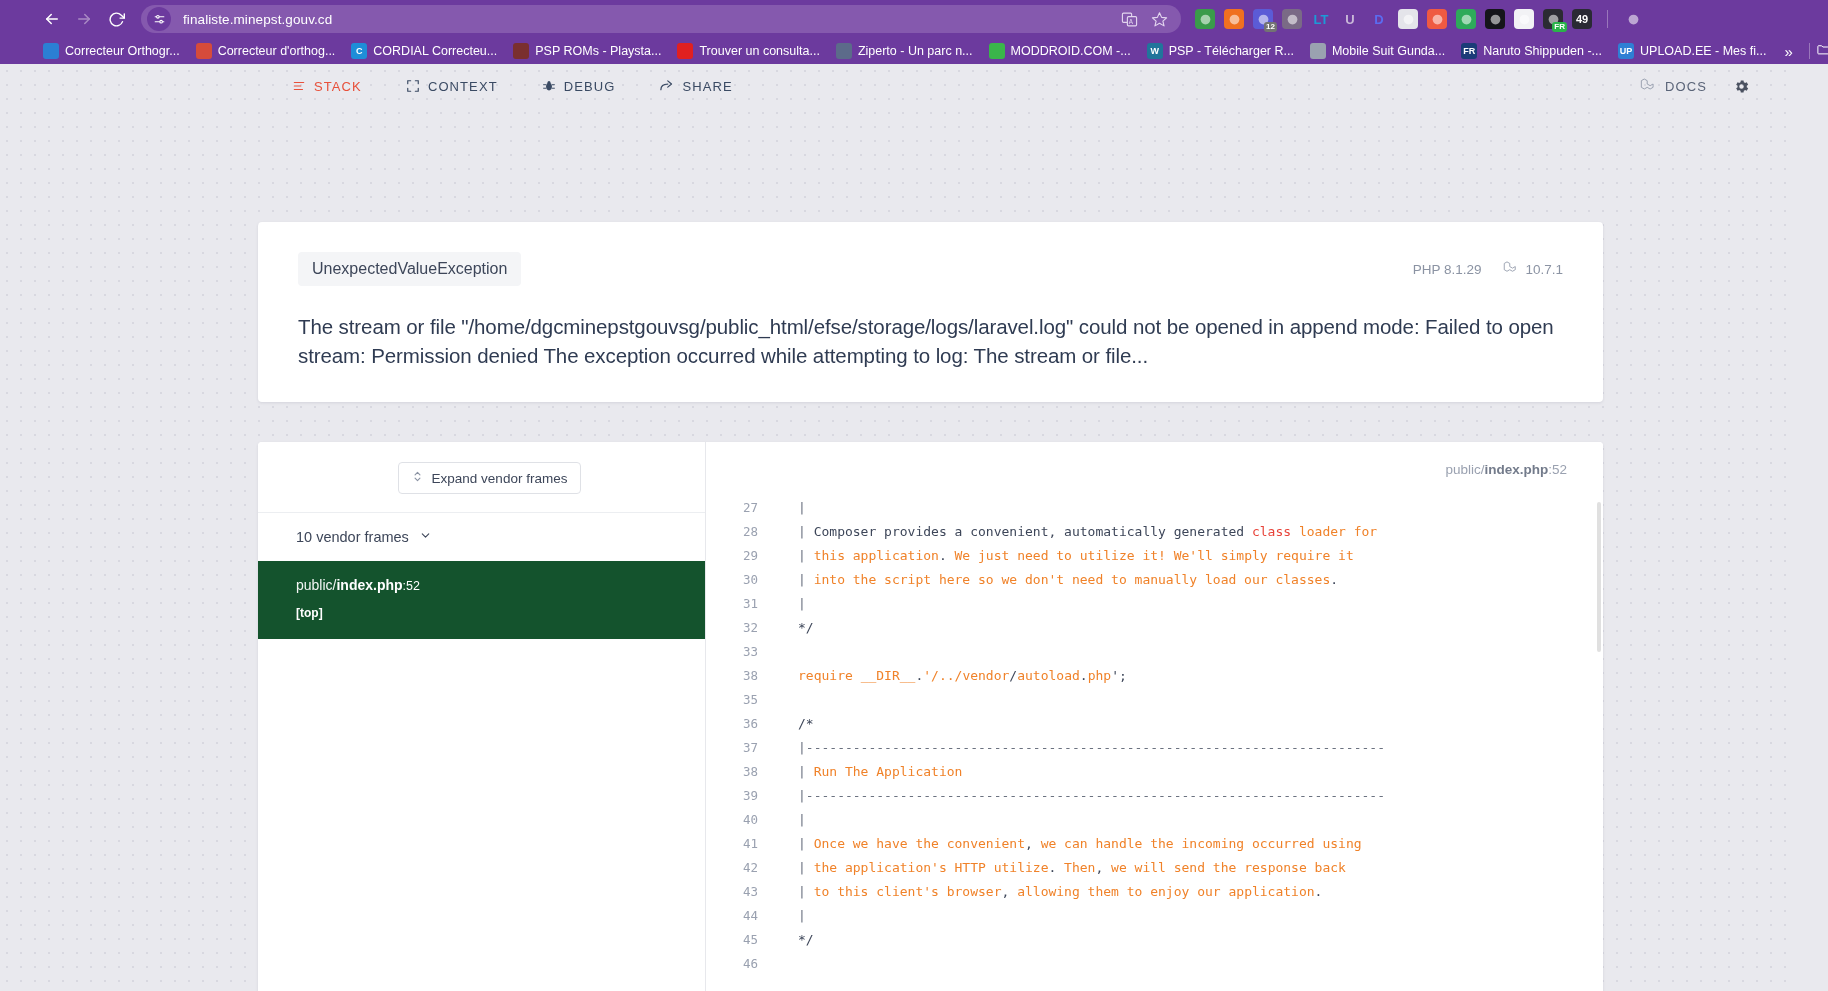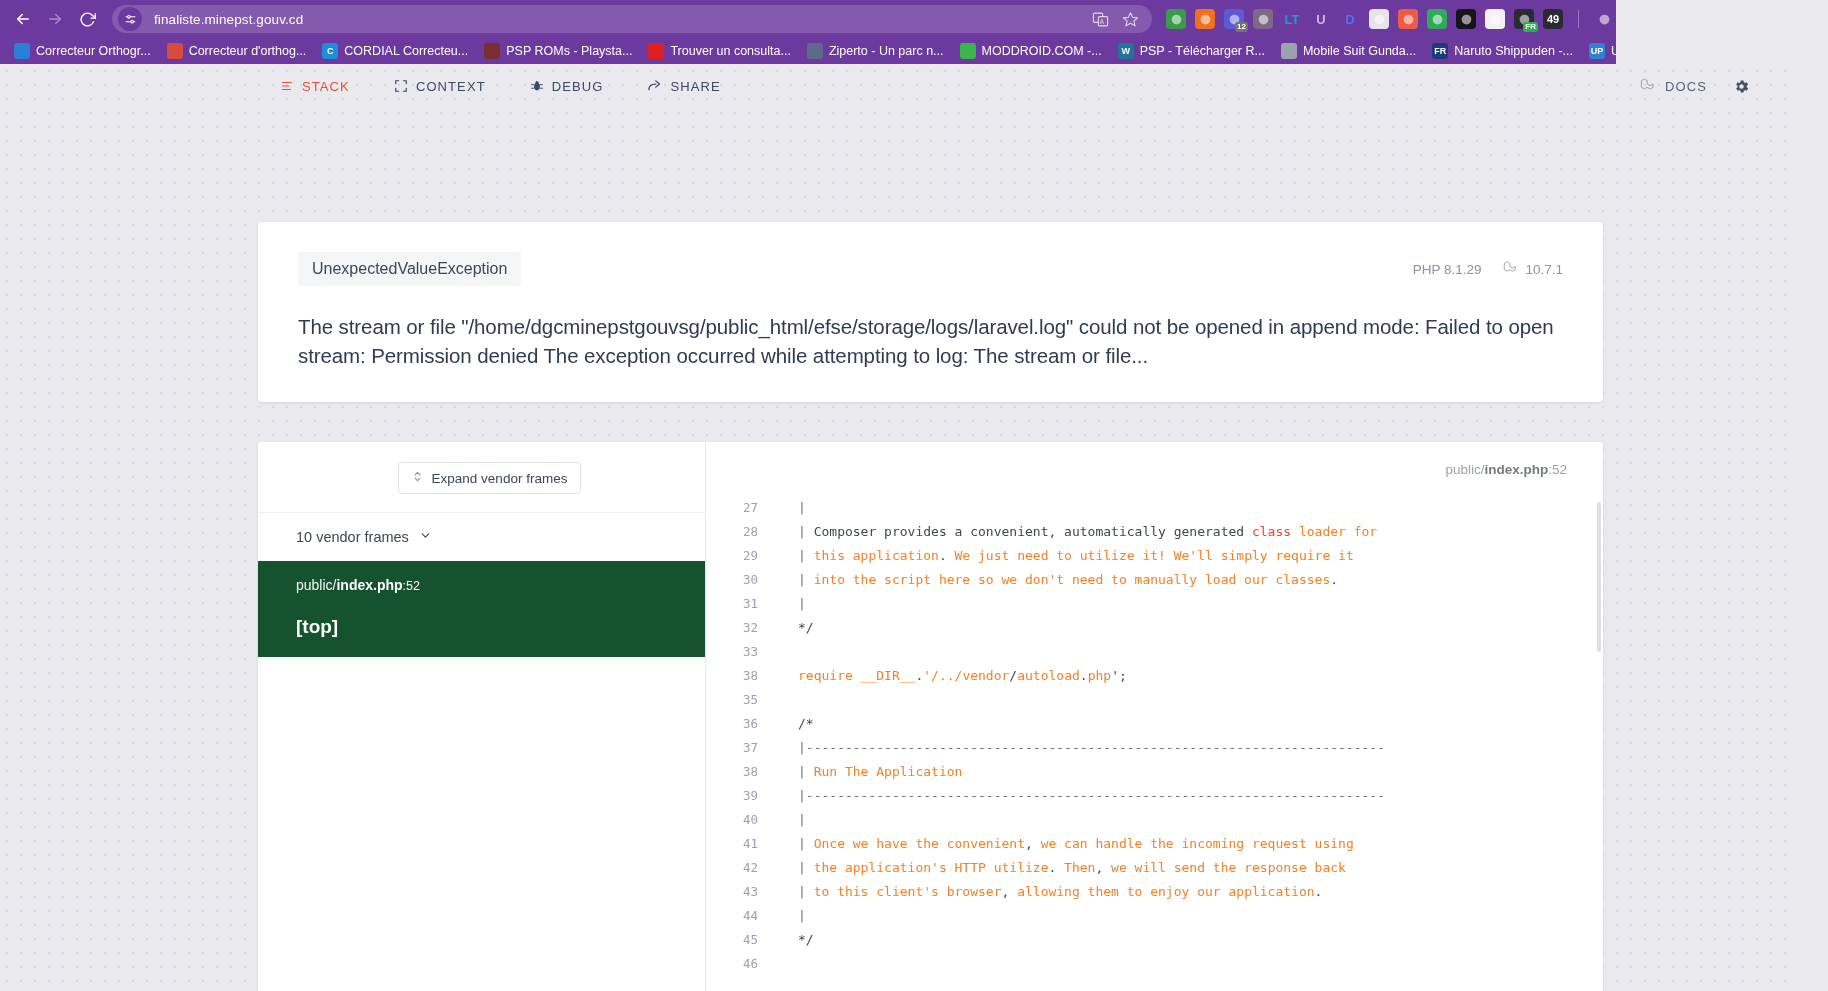--- a/index.html
+++ b/index.html
@@ -4,21 +4,21 @@
 <style>
   * { box-sizing: border-box; margin: 0; padding: 0; }
   html, body {
     width: 1828px; height: 991px;
     font-family: "Liberation Sans", sans-serif;
     background: #e9e9ee;
     overflow: hidden;
   }
 
   
-  #browser-chrome { width: 1616px; background: #6c3a9e; }
+  #browser-chrome { width: 1828px; background: #6c3a9e; padding-left: 29px; }
 
   #toolbar {
     height: 38px; display: flex; align-items: center;
     padding: 0 8px; gap: 2px;
   }
   .nav-btn {
     width: 30px; height: 30px; display: flex; align-items: center;
     justify-content: center; border-radius: 50%; color: #ffffff;
     font-size: 17px; line-height: 1; flex: 0 0 auto;
   }
@@ -87,21 +87,21 @@
   }
   #bm-overflow { color:#fff; font-size: 15px; padding: 0 10px; flex:0 0 auto;}
   #bm-sep { width:1px; height:16px; background:#9a77bb; margin: 0 6px; flex:0 0 auto;}
   #bm-all { display:flex; align-items:center; gap:6px; color:#fff; font-size:12.5px; flex:0 0 auto;}
 
   
   #page {
     width: 1792px; height: 927px; background: #e9e9ee;
     background-image: radial-gradient(circle, #d8d8e0 1px, transparent 1px);
     background-size: 14px 14px;
-    overflow: hidden; position: relative;
+    overflow: hidden; position: relative; padding-left: 12px;
   }
 
   #ignition-header {
     height: 44px; display: flex; align-items: center;
     padding: 0 42px 0 0; background: transparent;
   }
   #header-nav { display: flex; align-items: center; margin-left: 258px; gap: 0px; }
   .hnav {
     display: flex; align-items: center; gap: 8px;
     padding: 6px 22px; font-size: 13px; letter-spacing: 1.1px;
@@ -154,21 +154,21 @@
     font-size: 14.5px; color: #3d4659;
   }
   .frame-item {
     background: #14532d; color: #fff; padding: 14px 22px 16px 38px;
     line-height: 1.45;
   }
   .frame-path { font-size: 14px; }
   .frame-path .seg-dim { opacity: .95; }
   .frame-path .seg-file { font-weight: bold; }
   .frame-path .seg-line { font-size: 12.5px; }
-  .frame-sub { font-size: 19px; font-weight: bold; margin-top: 18px; }
+  .frame-sub { font-size: 12px; font-weight: bold; margin-top: 10px; }
 
   #code-pane { flex: 1 1 auto; background: #fff; position: relative; overflow: hidden; }
   #code-header {
     height: 54px; display:flex; align-items:center; justify-content:flex-end;
     padding-right: 36px; font-size: 13.5px; color: #9aa1b0;
   }
   #code-header .cf-file { font-weight: bold; color:#737b8b; }
   #code-body {
     font-family: "DejaVu Sans Mono", monospace;
     font-size: 13px; line-height: 24px;
@@ -545,21 +545,21 @@
           <div class="code-line">
             <span class="ln">39</span>
             <span class="lc"><span class="tok-pipe">|--------------------------------------------------------------------------</span></span>
           </div>
           <div class="code-line">
             <span class="ln">40</span>
             <span class="lc"><span class="tok-pipe">|</span></span>
           </div>
           <div class="code-line">
             <span class="ln">41</span>
-            <span class="lc"><span class="tok-pipe">| </span><span class="tok-com">Once we have the convenient</span><span class="tok-plain">,</span><span class="tok-com"> we can handle the incoming request using</span></span>
+            <span class="lc"><span class="tok-pipe">| </span><span class="tok-com">Once we have the convenient</span><span class="tok-plain">,</span><span class="tok-com"> we can handle the incoming occurred using</span></span>
           </div>
           <div class="code-line">
             <span class="ln">42</span>
             <span class="lc"><span class="tok-pipe">| </span><span class="tok-com">the application's HTTP utilize</span><span class="tok-plain">.</span><span class="tok-com"> Then</span><span class="tok-plain">,</span><span class="tok-com"> we will send the response back</span></span>
           </div>
           <div class="code-line">
             <span class="ln">43</span>
             <span class="lc"><span class="tok-pipe">| </span><span class="tok-com">to this client's browser</span><span class="tok-plain">,</span><span class="tok-com"> allowing them to enjoy our application</span><span class="tok-plain">.</span></span>
           </div>
           <div class="code-line">

